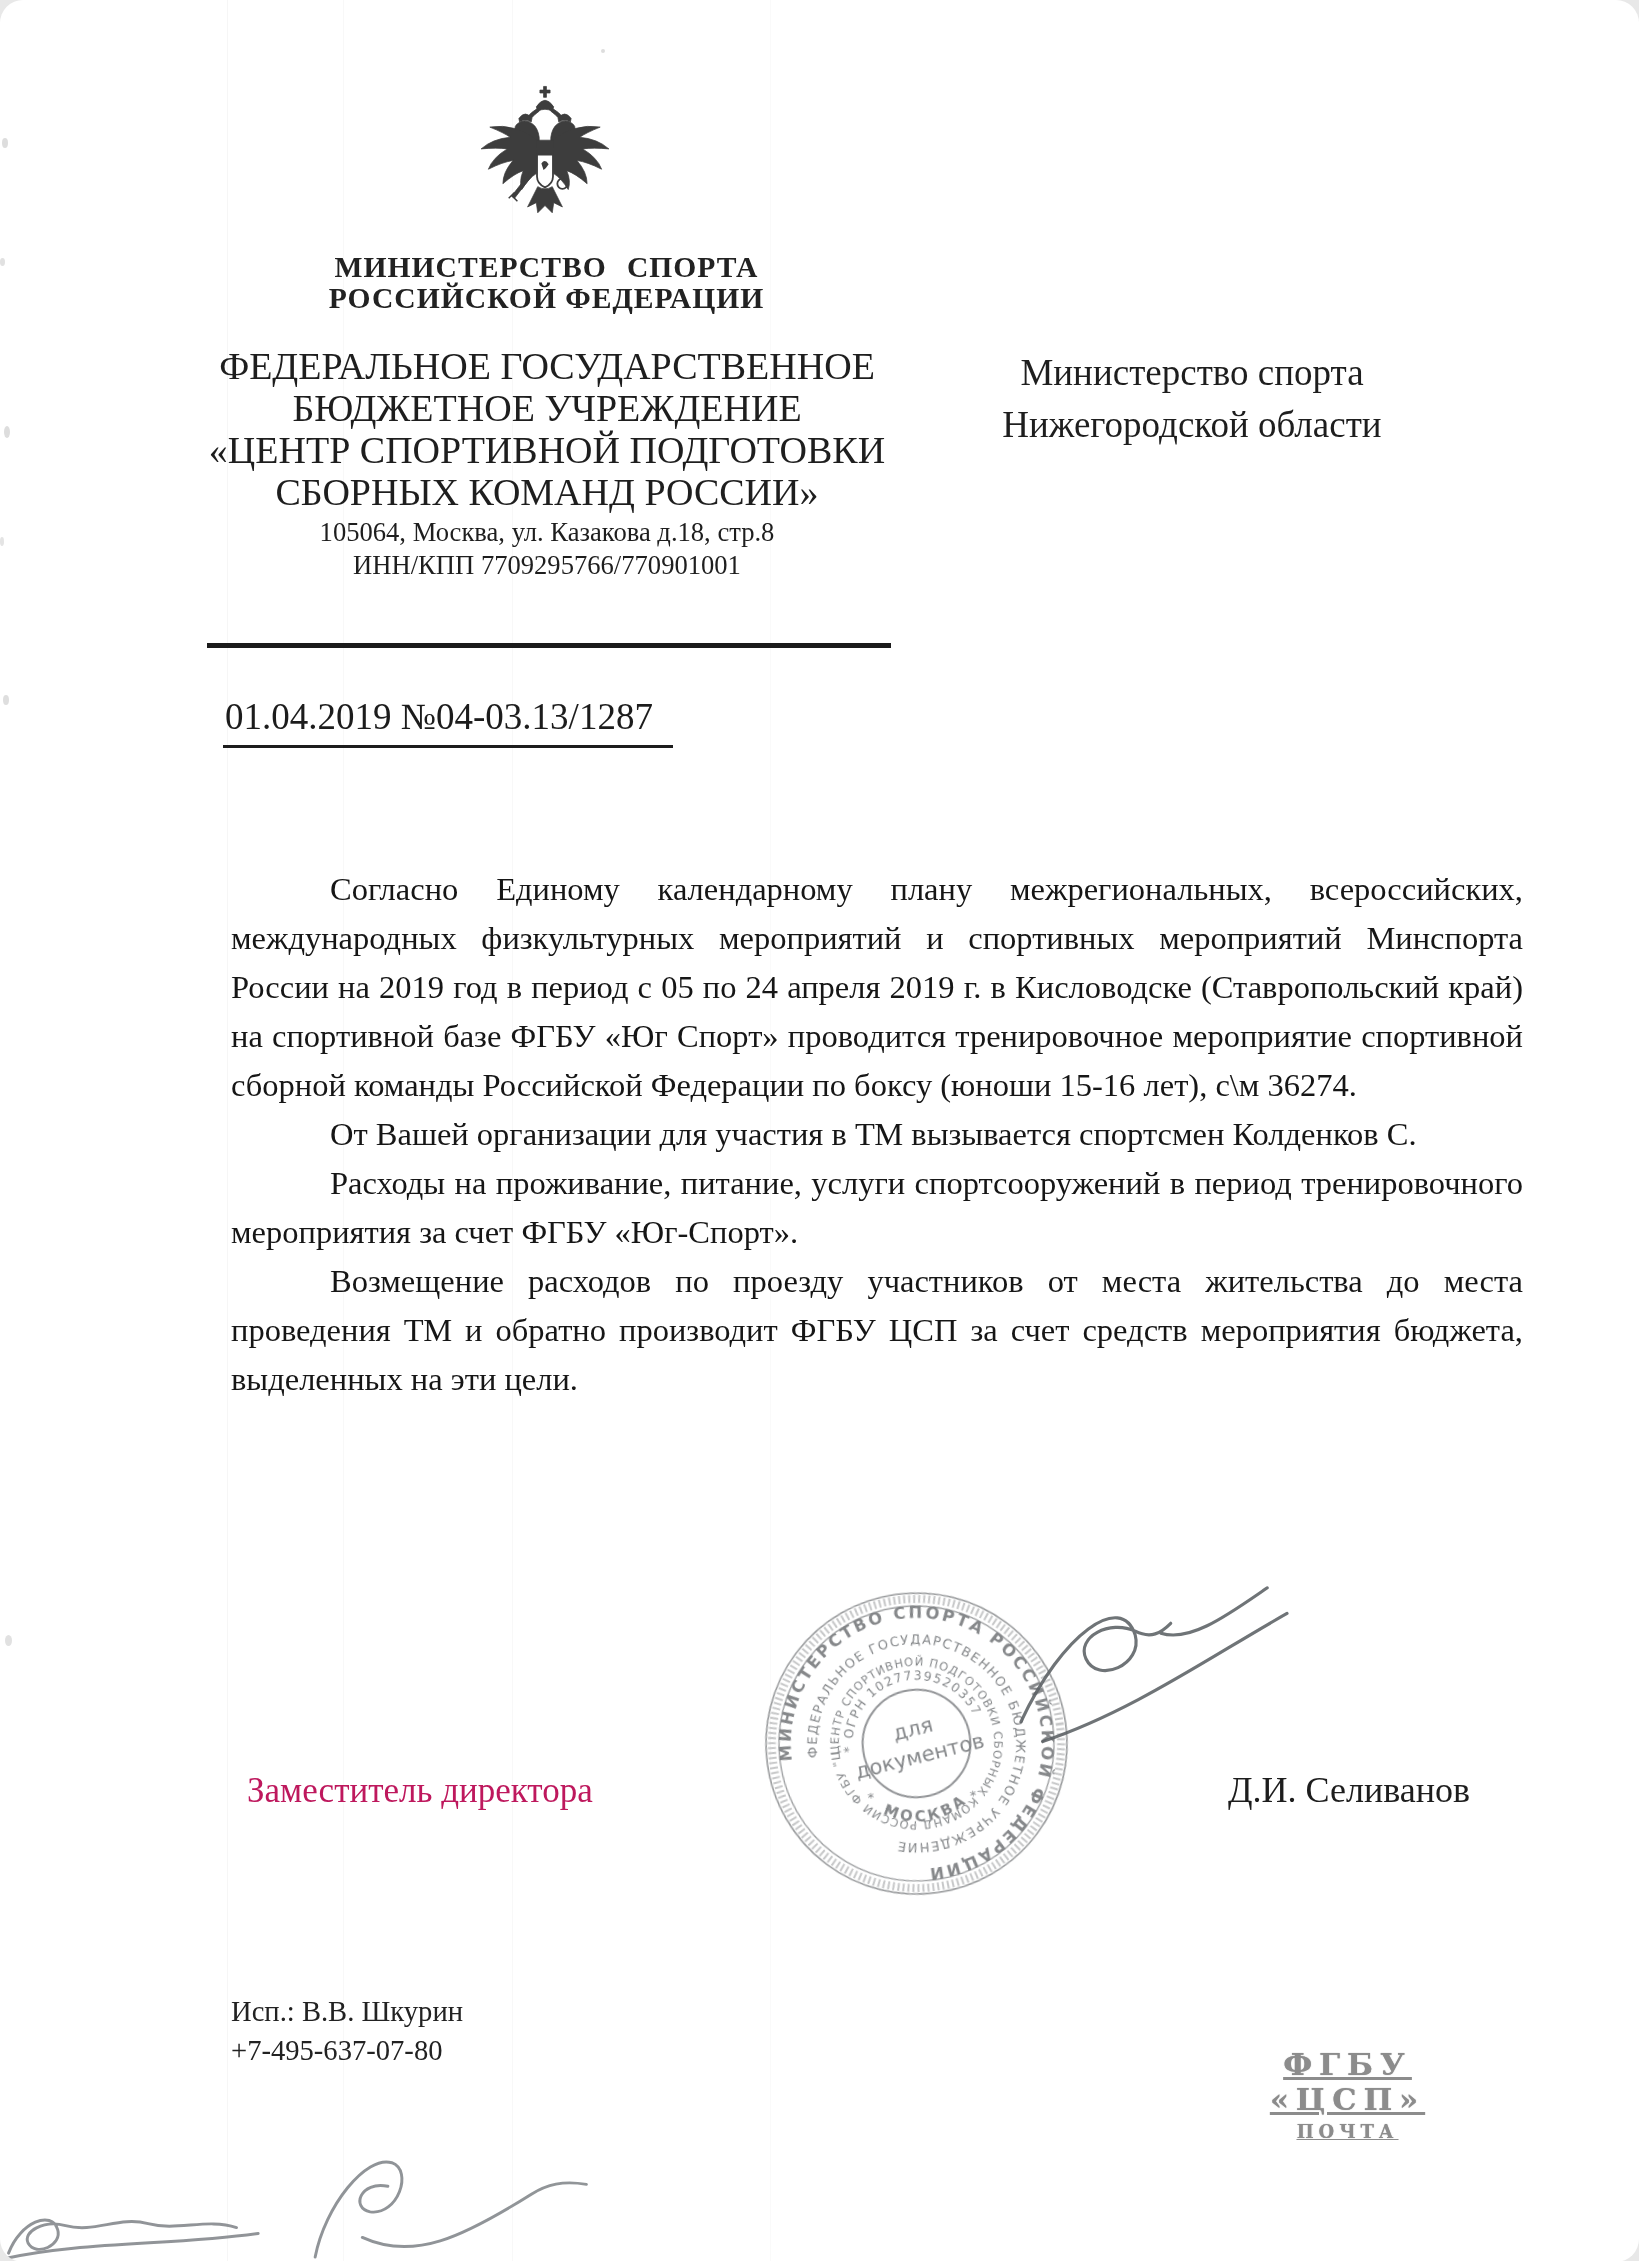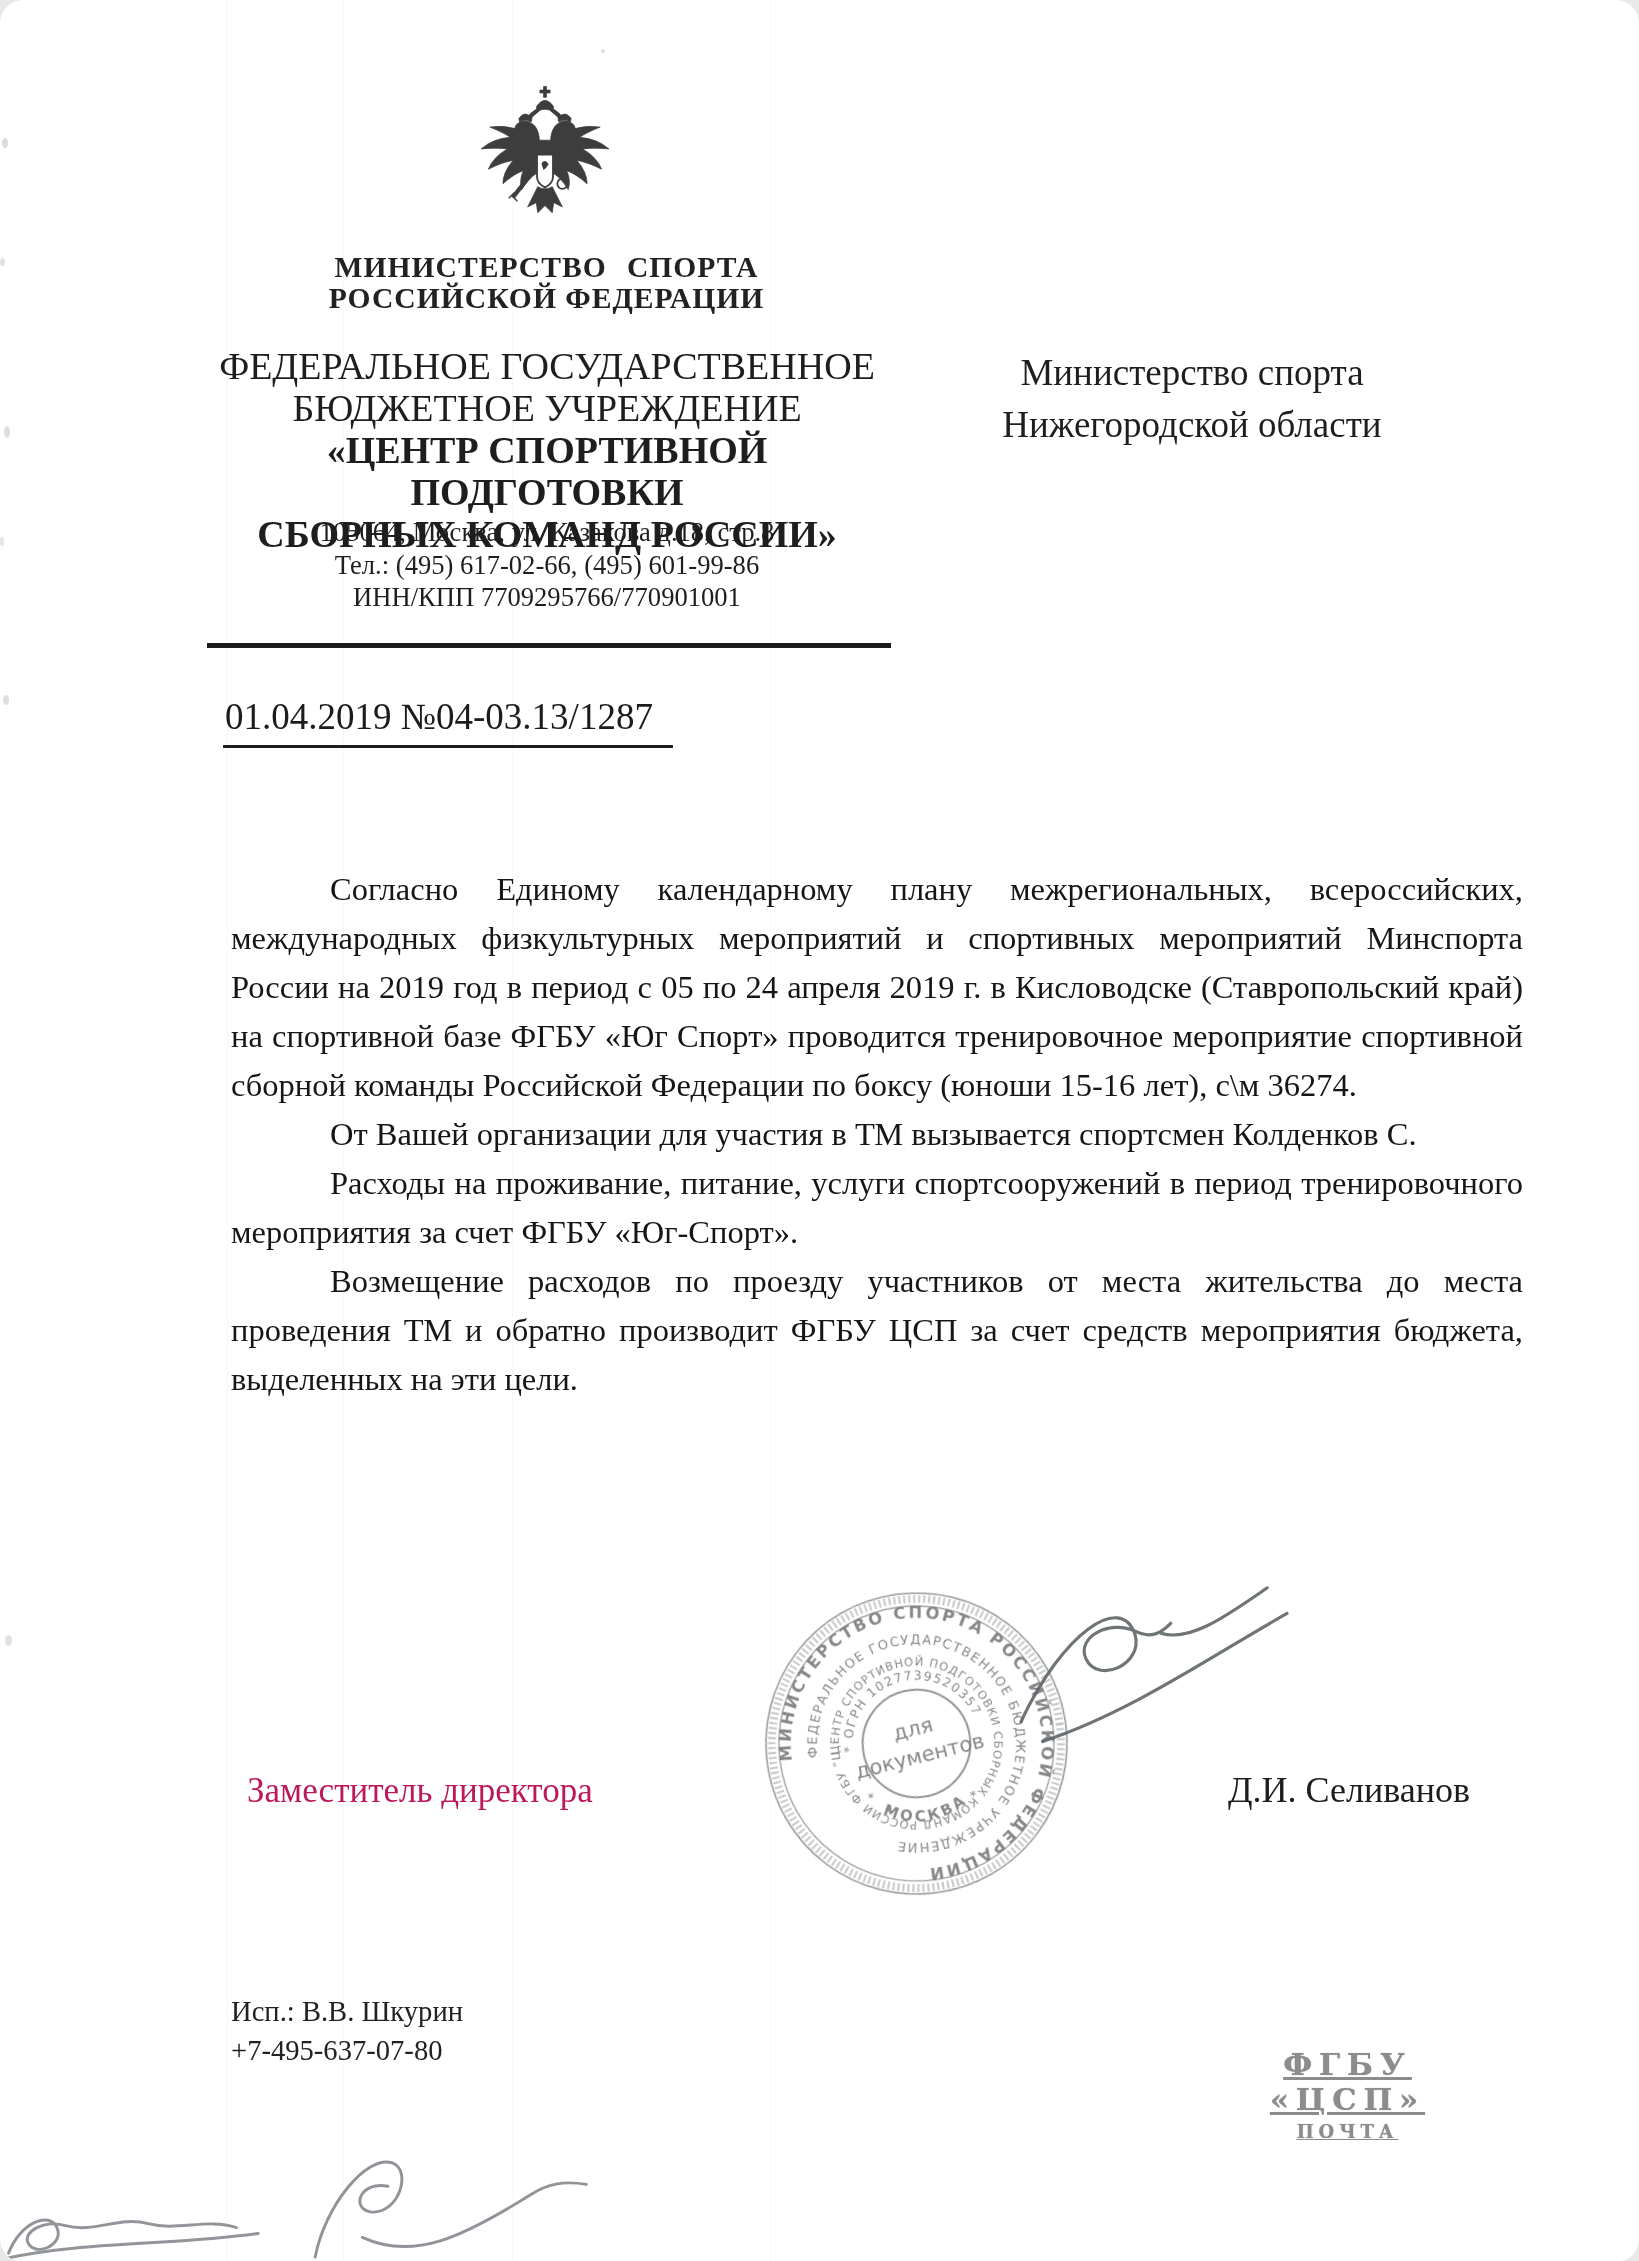--- a/index.html
+++ b/index.html
@@ -21,21 +21,21 @@
   .ministry{
     position:absolute;left:236px;top:252px;width:621px;
     text-align:center;font-weight:bold;font-size:29.6px;line-height:30.5px;
     letter-spacing:1px;color:#222;
   }
   .ministry .l1{word-spacing:11.8px;}
   .org{
     position:absolute;left:207px;top:345px;width:680px;
     text-align:center;font-size:38px;line-height:42px;color:#1e1e1e;
   }
-  .org .b{font-weight:bold;}
+  .org .b{font-weight:normal;}
   .contacts{
     position:absolute;left:207px;top:516px;width:680px;
     text-align:center;font-size:26.6px;line-height:32.5px;color:#1e1e1e;
   }
   .sepline{position:absolute;left:207px;top:643px;width:684px;height:4.9px;background:#1b1b1b;}
   .recipient{
     position:absolute;left:941px;top:347px;width:502px;
     text-align:center;font-size:37px;line-height:52px;color:#1e1e1e;
   }
   .refline{
@@ -115,21 +115,20 @@
 
   <div class="org">
     <div>ФЕДЕРАЛЬНОЕ ГОСУДАРСТВЕННОЕ</div>
     <div>БЮДЖЕТНОЕ УЧРЕЖДЕНИЕ</div>
     <div class="b">«ЦЕНТР СПОРТИВНОЙ ПОДГОТОВКИ</div>
     <div class="b">СБОРНЫХ КОМАНД РОССИИ»</div>
   </div>
 
   <div class="contacts">
     <div>105064, Москва, ул. Казакова д.18, стр.8</div>
-    <div>Тел.: (495) 617-02-66, (495) 601-99-86</div>
     <div>ИНН/КПП 7709295766/770901001</div>
   </div>
 
   <div class="sepline"></div>
 
   <div class="recipient">
     <div>Министерство спорта</div>
     <div>Нижегородской области</div>
   </div>
 

